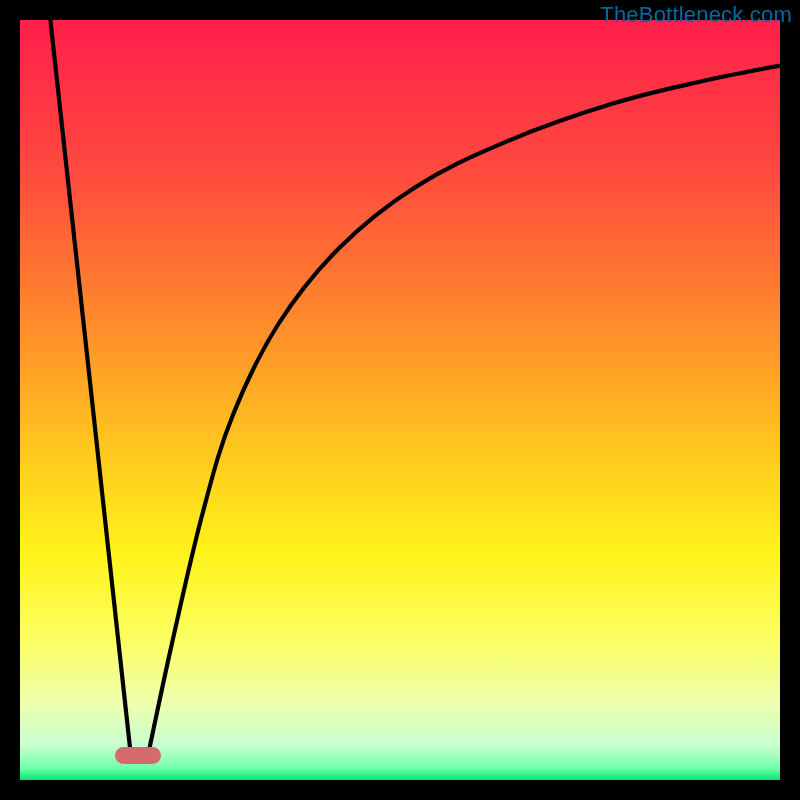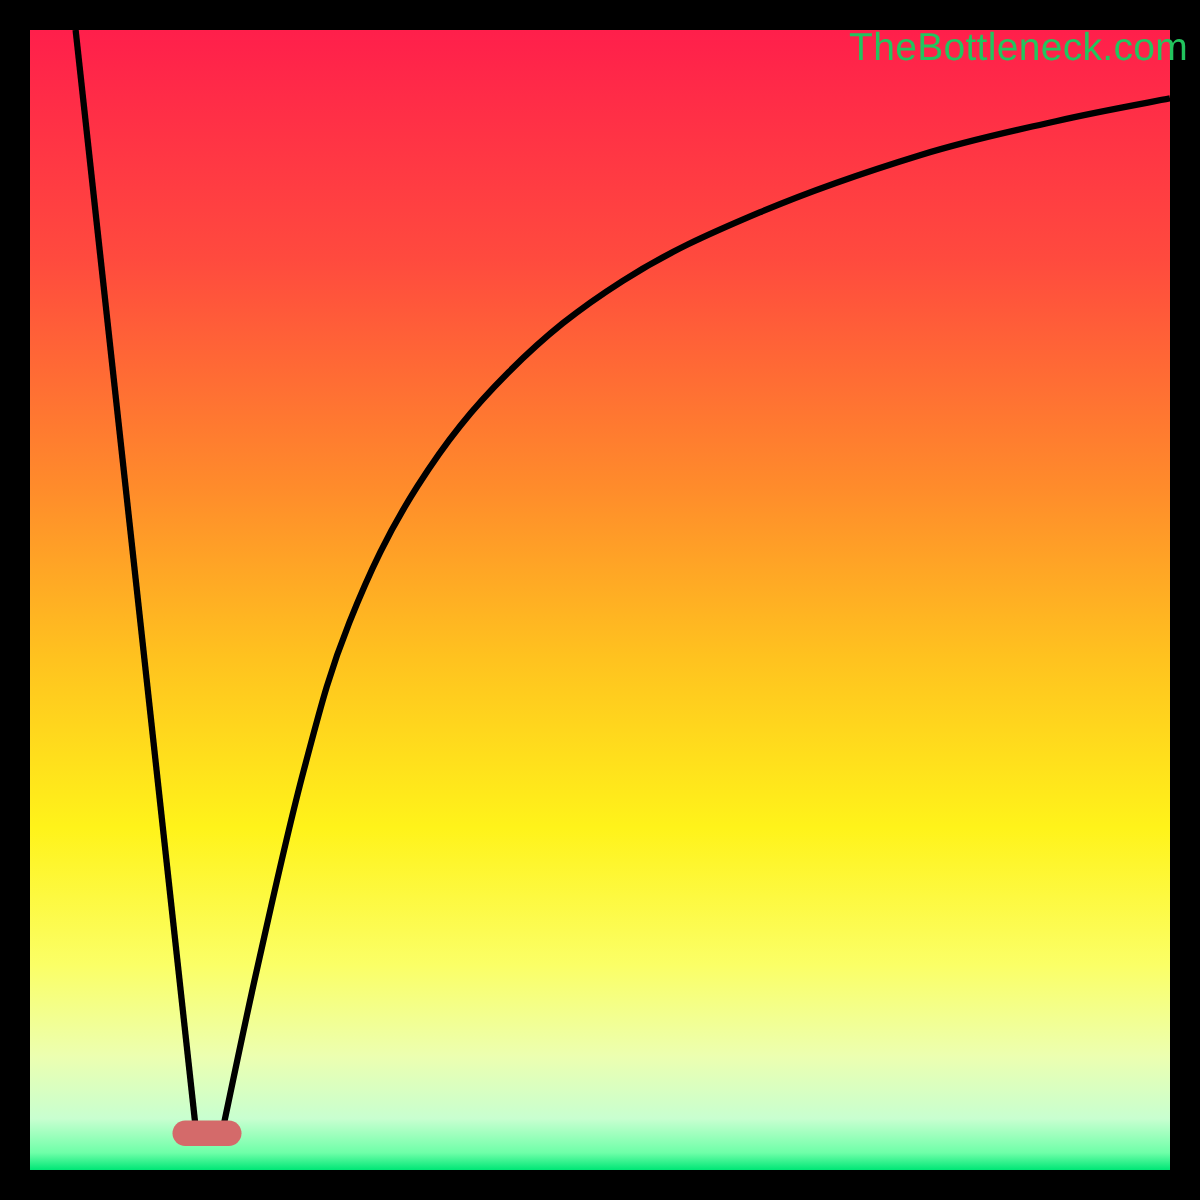--- a/index.html
+++ b/index.html
@@ -28,25 +28,25 @@
     width: 100%;
     height: 100%;
   }
   .marker {
     position: absolute;
     background: #d46a6a;
     border-radius: 999px;
   }
   .watermark {
     position: absolute;
-    top: 16px;
+    top: 2px;
     right: 8px;
     font-family: Arial, Helvetica, sans-serif;
-    font-size: 26px;
-    color: #22c55e;
+    font-size: 22px;
+    color: #0369a1;
     letter-spacing: 0.2px;
   }
 </style>
 </head>
 <body>
 
 <div class="frame">
 
   <div class="plot-area">
     <svg class="gradient" viewBox="0 0 100 100" preserveAspectRatio="none">

